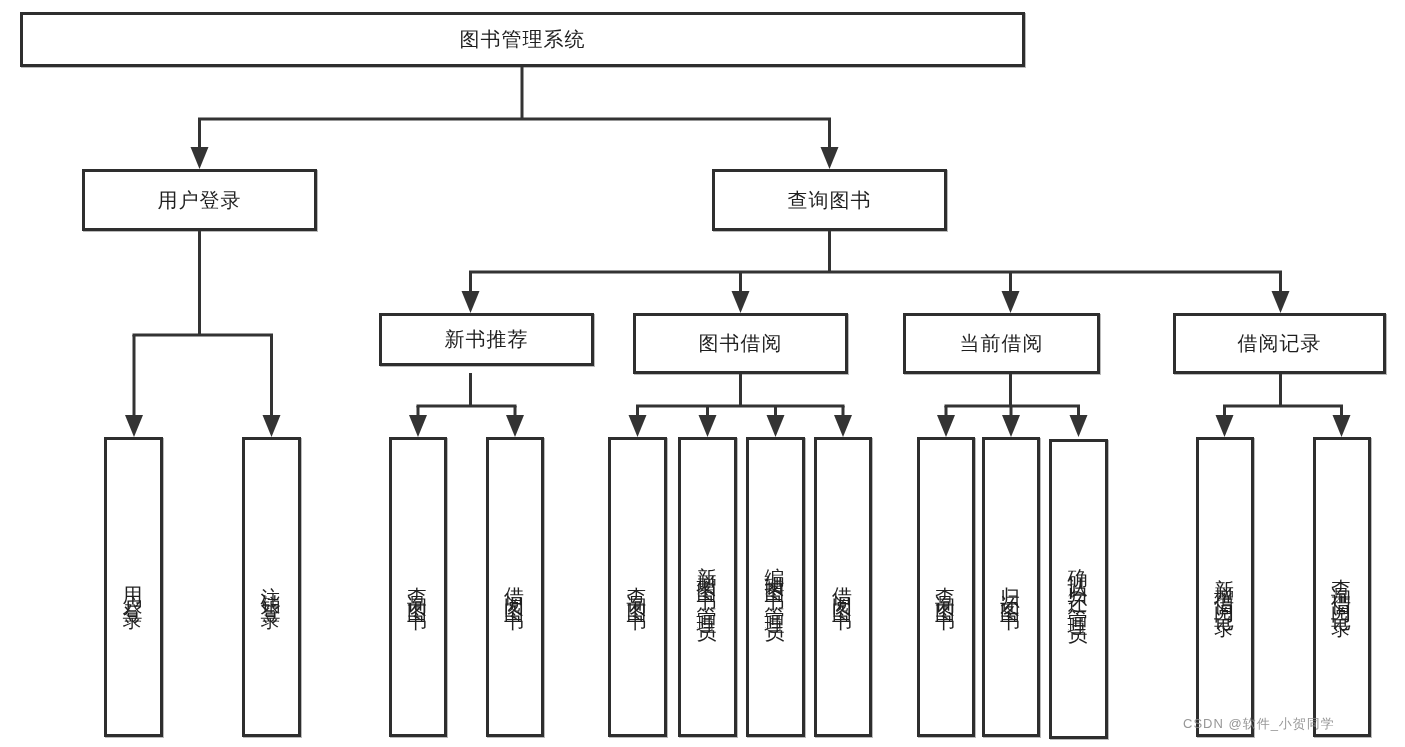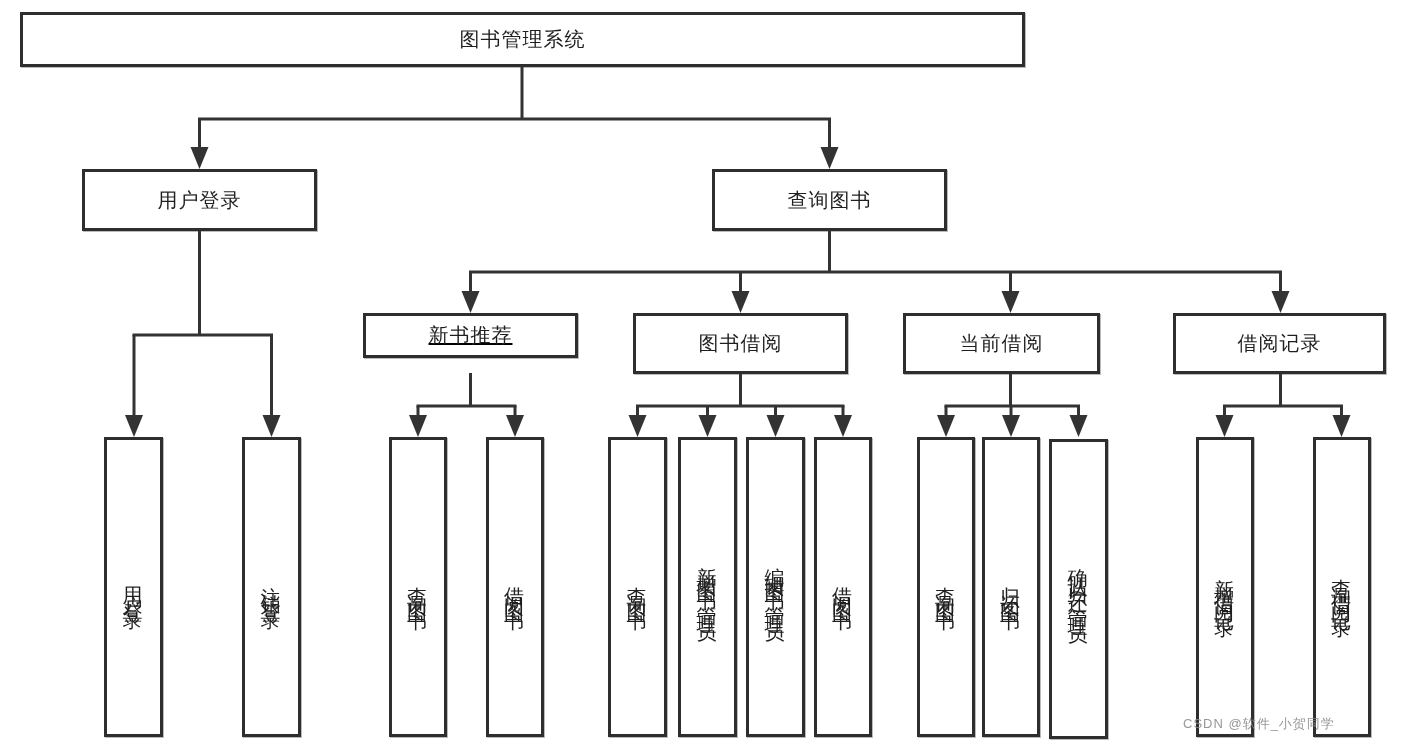--- a/index.html
+++ b/index.html
@@ -138,21 +138,21 @@
     <span class="hlabel">图书管理系统</span>
   </div>
 
   <div class="node" style="left:82px; top:169px; width:235px; height:62px;">
     <span class="hlabel">用户登录</span>
   </div>
   <div class="node" style="left:712px; top:169px; width:235px; height:62px;">
     <span class="hlabel">查询图书</span>
   </div>
 
-  <div class="node" style="left:363px; top:313px; width:215px; height:45px;text-decoration:underline;">
+  <div class="node" style="left:379px; top:313px; width:215px; height:53px;">
     <span class="hlabel">新书推荐</span>
   </div>
   <div class="node" style="left:633px; top:313px; width:215px; height:61px;font-family:Liberation Serif, serif;">
     <span class="hlabel">图书借阅</span>
   </div>
   <div class="node" style="left:903px; top:313px; width:197px; height:61px;">
     <span class="hlabel">当前借阅</span>
   </div>
   <div class="node" style="left:1173px; top:313px; width:213px; height:61px;">
     <span class="hlabel">借阅记录</span>

